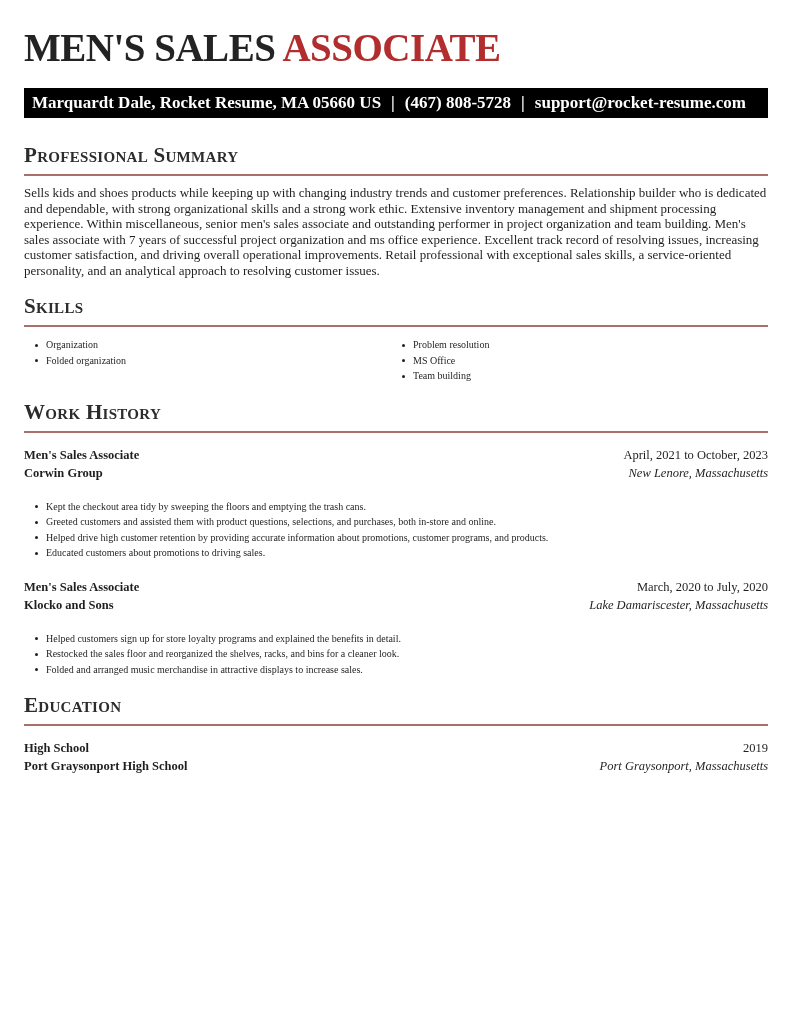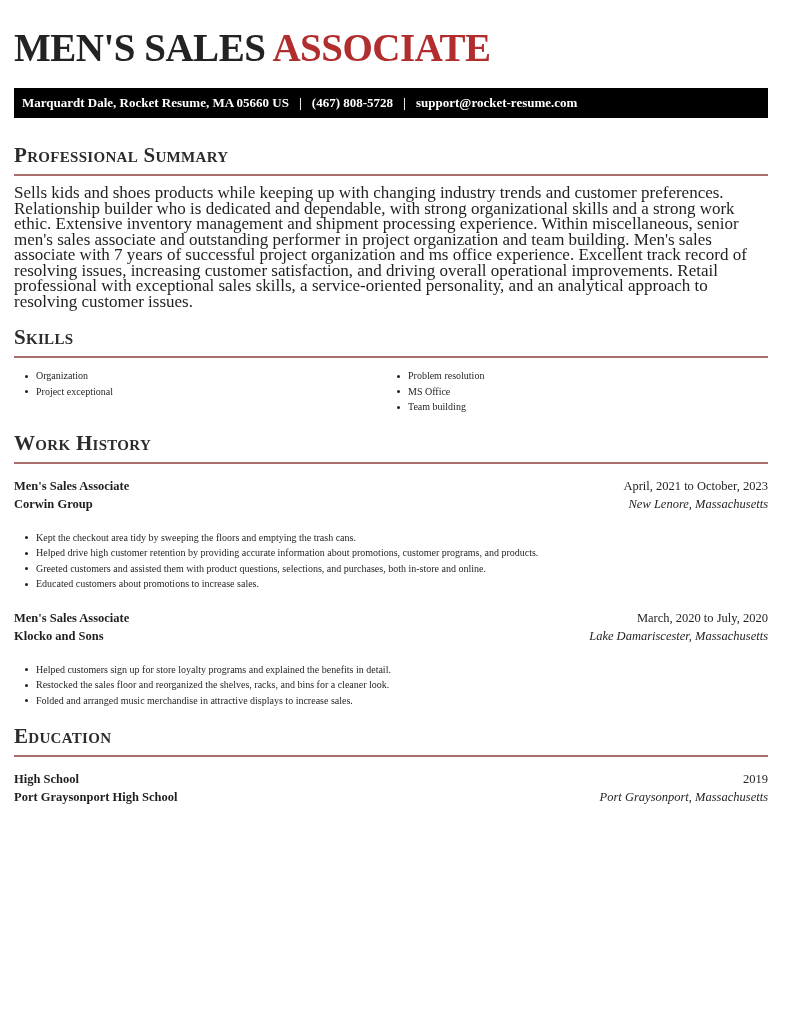--- a/index.html
+++ b/index.html
@@ -16,40 +16,40 @@
   body {
     width: 800px;
     height: 1035px;
     font-family: "Liberation Serif", serif;
     color: var(--body-text);
     overflow: hidden;
   }
   .page {
     width: 800px;
     height: 888px;
-    padding: 28px 32px 0 14px;
+    padding: 28px 32px 0 24px;
   }
   
   .resume-title {
     font-size: 39px;
     font-weight: bold;
     line-height: 1.0;
     letter-spacing: -0.5px;
     color: var(--title-dark);
     white-space: nowrap;
   }
   .resume-title .accent { color: var(--accent-red); }
   .contact-bar {
     margin-top: 21px;
     background: var(--bar-bg);
     color: var(--bar-text);
     height: 30px;
     line-height: 30px;
     padding-left: 8px;
-    font-size: 13px;
+    font-size: 17px;
     font-weight: bold;
     white-space: nowrap;
   }
   .contact-bar .sep {
     display: inline-block;
     margin: 0 10px;
     font-weight: bold;
   }
   
   .section { margin-top: 16px; }
@@ -59,21 +59,21 @@
     line-height: 25px;
     font-weight: 600;
     font-variant: small-caps;
     letter-spacing: 0.3px;
     color: var(--heading);
     padding-bottom: 6px;
     border-bottom: 2px solid var(--rule);
   }
   .summary-text {
     margin-top: 9px;
-    font-size: 17px;
+    font-size: 13px;
     line-height: 15.5px;
     color: var(--body-text);
   }
   
   ul.bullets { list-style: none; margin-top: 10px; }
   ul.bullets li {
     position: relative;
     padding-left: 22px;
     font-size: 10px;
     line-height: 15.5px;
@@ -126,21 +126,21 @@
   <div class="section first">
     <h2>Professional Summary</h2>
     <p class="summary-text">Sells kids and shoes products while keeping up with changing industry trends and customer preferences. Relationship builder who is dedicated and dependable, with strong organizational skills and a strong work ethic. Extensive inventory management and shipment processing experience. Within miscellaneous, senior men's sales associate and outstanding performer in project organization and team building. Men's sales associate with 7 years of successful project organization and ms office experience. Excellent track record of resolving issues, increasing customer satisfaction, and driving overall operational improvements. Retail professional with exceptional sales skills, a service-oriented personality, and an analytical approach to resolving customer issues.</p>
   </div>
 
   <div class="section">
     <h2>Skills</h2>
     <div class="skills-cols">
       <ul class="bullets">
         <li>Organization</li>
-        <li>Project exceptional</li>
+        <li>Folded organization</li>
       </ul>
       <ul class="bullets right">
         <li>Problem resolution</li>
         <li>MS Office</li>
         <li>Team building</li>
       </ul>
     </div>
   </div>
 
   <div class="section">
@@ -150,23 +150,23 @@
       <div class="entry-row">
         <span class="left">Men's Sales Associate</span>
         <span class="right">April, 2021 to October, 2023</span>
       </div>
       <div class="entry-row">
         <span class="left">Corwin Group</span>
         <span class="right italic">New Lenore, Massachusetts</span>
       </div>
       <ul class="bullets">
         <li>Kept the checkout area tidy by sweeping the floors and emptying the trash cans.</li>
+        <li>Greeted customers and assisted them with product questions, selections, and purchases, both in-store and online.</li>
         <li>Helped drive high customer retention by providing accurate information about promotions, customer programs, and products.</li>
-        <li>Greeted customers and assisted them with product questions, selections, and purchases, both in-store and online.</li>
-        <li>Educated customers about promotions to increase sales.</li>
+        <li>Educated customers about promotions to driving sales.</li>
       </ul>
     </div>
 
     <div class="entry">
       <div class="entry-row">
         <span class="left">Men's Sales Associate</span>
         <span class="right">March, 2020 to July, 2020</span>
       </div>
       <div class="entry-row">
         <span class="left">Klocko and Sons</span>

